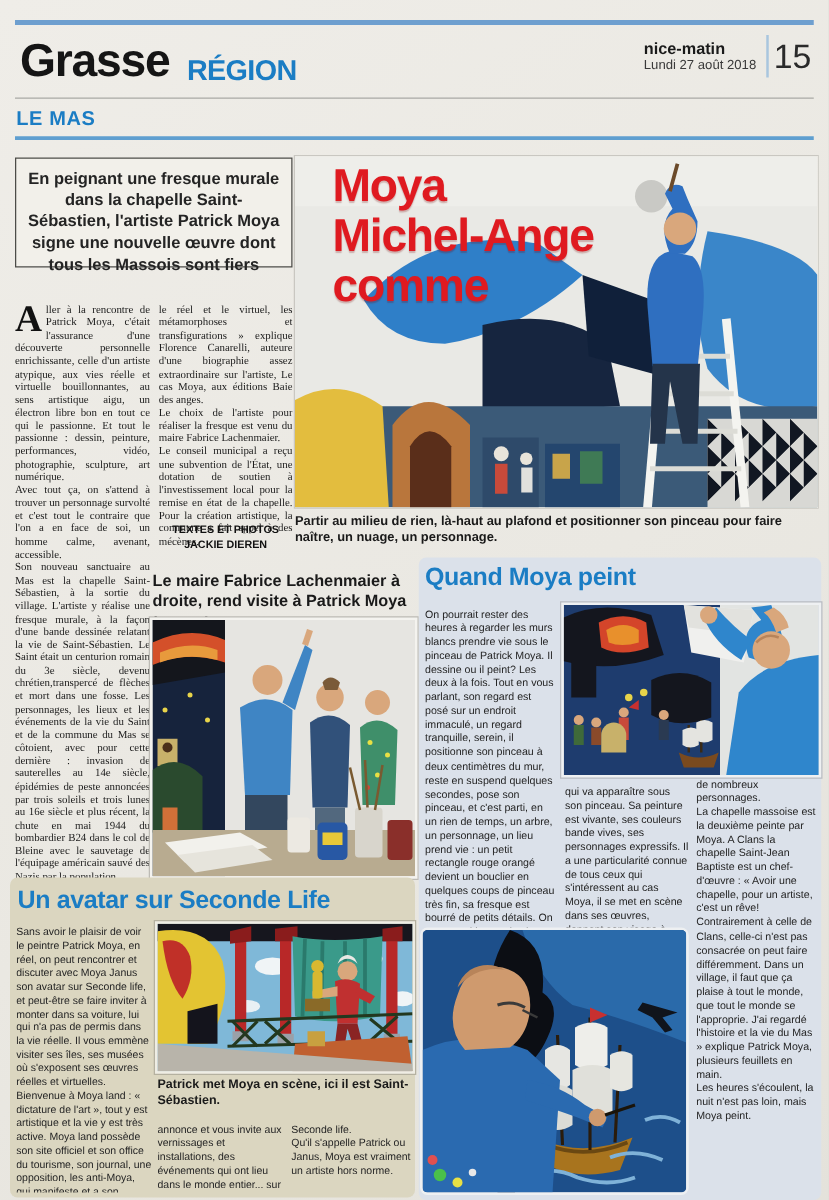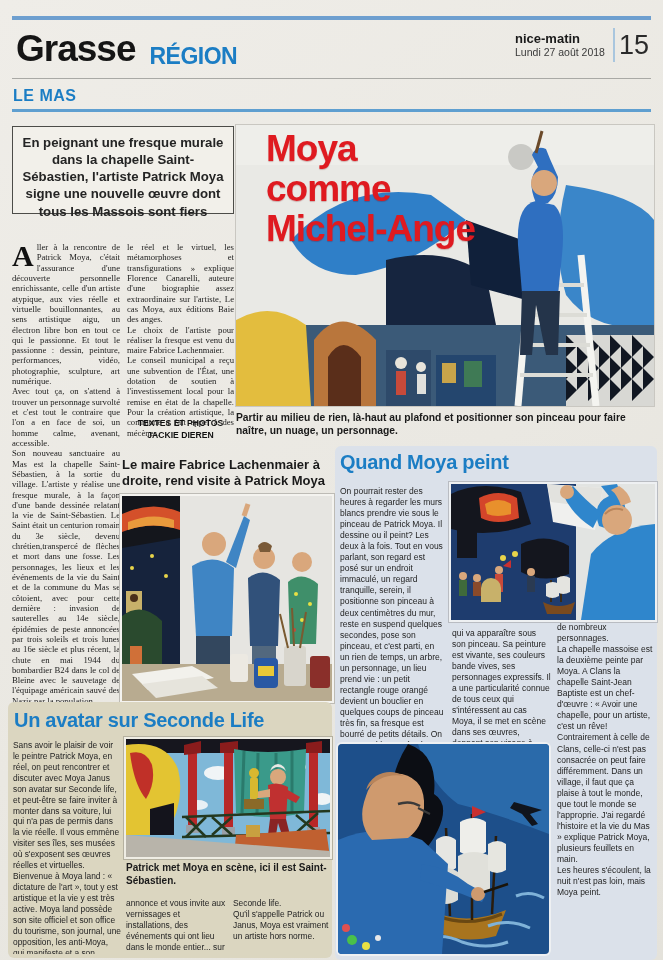--- a/index.html
+++ b/index.html
@@ -152,22 +152,22 @@
       </g>
 
       <path d="M282 120 Q280 80 300 76 L318 80 Q330 90 326 130 L322 170 L286 168 Z" fill="#2f6fc0"></path>
       <path d="M300 78 Q290 55 302 42 L296 30 Q300 20 310 24 L314 34 L322 52 Q322 70 312 78 Z" fill="#2f6fc0"></path>
       <circle cx="308" cy="58" r="13" fill="#d9a77c"></circle>
       <path d="M300 28 L306 6" stroke="#6b4a2a" stroke-width="3"></path>
       <path d="M286 166 L284 230 L296 230 L300 180 L310 230 L322 230 L324 166 Z" fill="#24344a"></path>
     </svg>
     <div class="hero-title">
       <div>Moya</div>
+      <div>Michel-Ange</div>
       <div>comme</div>
-      <div>Michel-Ange</div>
     </div>
   </div>
   <div class="hero-caption">Partir au milieu de rien, là-haut au plafond et positionner son pinceau pour faire naître, un nuage, un personnage.</div>
 
   <div class="mayor-caption">Le maire Fabrice Lachenmaier à droite, rend visite à Patrick Moya à gauche.</div>
   <div class="mayor-photo">
     <svg width="210" height="205" viewBox="0 0 210 205">
       <rect width="210" height="205" fill="#e6e5e1"></rect>
 
       <rect x="0" y="0" width="58" height="205" fill="#16233c"></rect>

